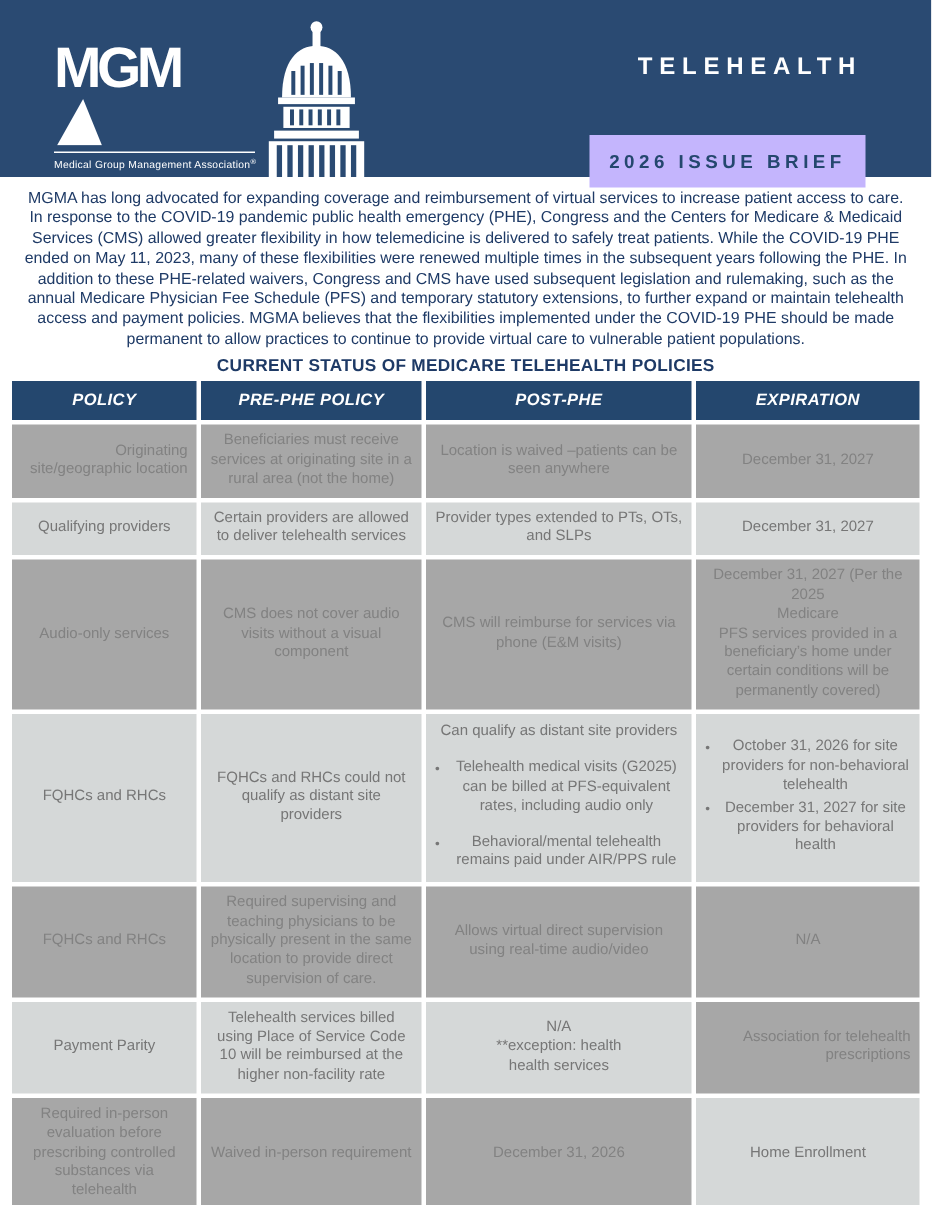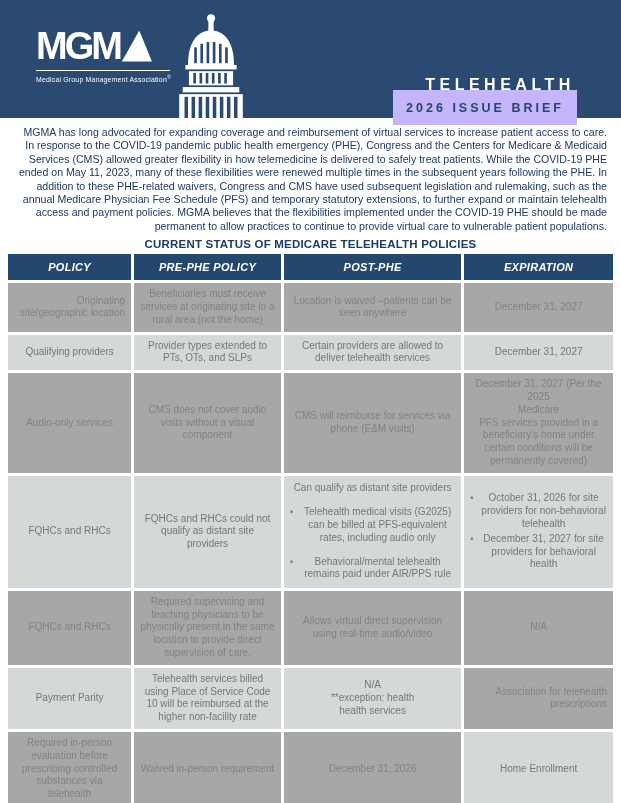--- a/index.html
+++ b/index.html
@@ -2,34 +2,34 @@
 <html><head>
 <meta charset="utf-8">
 <style>
   html,body{margin:0;padding:0;background:#fff;}
   body{font-family:"Liberation Sans",sans-serif;}
   .page{width:621px;min-height:803px;background:#ffffff;position:relative;overflow:hidden;}
 
   
   .banner{position:relative;height:118px;background:#2A4A72;}
   .logo{position:absolute;left:36px;top:26px;width:134px;color:#fff;}
-  .logo-word{display:flex;align-items:center;font-weight:bold;font-size:38px;line-height:40px;letter-spacing:-3px;}
+  .logo-word{display:flex;align-items:flex-start;font-weight:bold;font-size:38px;line-height:40px;letter-spacing:-3px;flex-direction:column;}
   .logo-tri{display:inline-block;width:30px;height:31px;margin-left:2px;background:#fff;
             clip-path:polygon(58% 0,100% 100%,0 100%);}
   .logo-tagline{font-size:6.9px;letter-spacing:.2px;margin-top:4px;white-space:nowrap;border-top:1.5px solid #fff;padding-top:2.5px;}
   .logo-tagline sup{font-size:5px;}
   .capitol{position:absolute;left:166px;top:12px;}
   .doc-title{position:absolute;left:412px;top:36px;width:176px;text-align:center;
-             color:#fff;font-weight:bold;font-size:16px;letter-spacing:4.5px;margin-top:40px;}
+             color:#fff;font-weight:bold;font-size:16px;letter-spacing:4.5px;}
   .badge{position:absolute;left:393px;top:90px;width:184px;height:35px;background:#c4b5fd;
          display:flex;align-items:center;justify-content:center;color:#24476E;
          font-weight:bold;font-size:12.5px;letter-spacing:3px;z-index:2;}
 
   
-  .intro{margin:8px 14px 0 14px;color:#1E3A66;font-size:10.6px;line-height:13.4px;text-align:right;}
+  .intro{margin:8px 14px 0 14px;color:#1E3A66;font-size:10.6px;line-height:13.4px;text-align:center;}
 
   
   .table-title{margin:5px 0 4px 0;text-align:center;color:#1E3A66;font-weight:bold;font-size:11.5px;letter-spacing:.2px;}
 
   
   .grid{margin:0 8px 12px 8px;display:grid;grid-template-columns:125fr 149fr 180fr 151fr;gap:3px;background:#fff;}
   .hcell{background:#24476E;color:#fff;font-weight:bold;font-size:11px;letter-spacing:.3px;
          height:26px;display:flex;align-items:center;justify-content:center;font-style:italic;}
   .cell{display:flex;flex-direction:column;align-items:center;justify-content:center;
         text-align:center;font-size:10px;line-height:12.8px;padding:5px 6px;box-sizing:border-box;}
@@ -108,22 +108,22 @@
     <div class="hcell">POLICY</div>
     <div class="hcell">PRE-PHE POLICY</div>
     <div class="hcell">POST-PHE</div>
     <div class="hcell">EXPIRATION</div>
 
   <div class="cell r1 dark policy">Originating site/geographic location</div>
       <div class="cell r1 dark">Beneficiaries must receive services at originating site in a rural area (not the home)</div>
       <div class="cell r1 dark">Location is waived –patients can be seen anywhere</div>
       <div class="cell r1 dark">December 31, 2027</div>
       <div class="cell r2 light policy">Qualifying providers</div>
+      <div class="cell r2 light">Certain providers are allowed to deliver telehealth services</div>
       <div class="cell r2 light">Provider types extended to PTs, OTs, and SLPs</div>
-      <div class="cell r2 light">Certain providers are allowed to deliver telehealth services</div>
       <div class="cell r2 light">December 31, 2027</div>
       <div class="cell r3 dark policy">Audio-only services</div>
       <div class="cell r3 dark">CMS does not cover audio visits without a visual component</div>
       <div class="cell r3 dark">CMS will reimburse for services via phone (E&amp;M visits)</div>
       <div class="cell r3 dark">
         <div>December 31, 2027 (Per the 2025</div>
         <div>Medicare</div>
         <div>PFS services provided in a</div>
         <div>beneficiary’s home under</div>
         <div>certain conditions will be</div>

